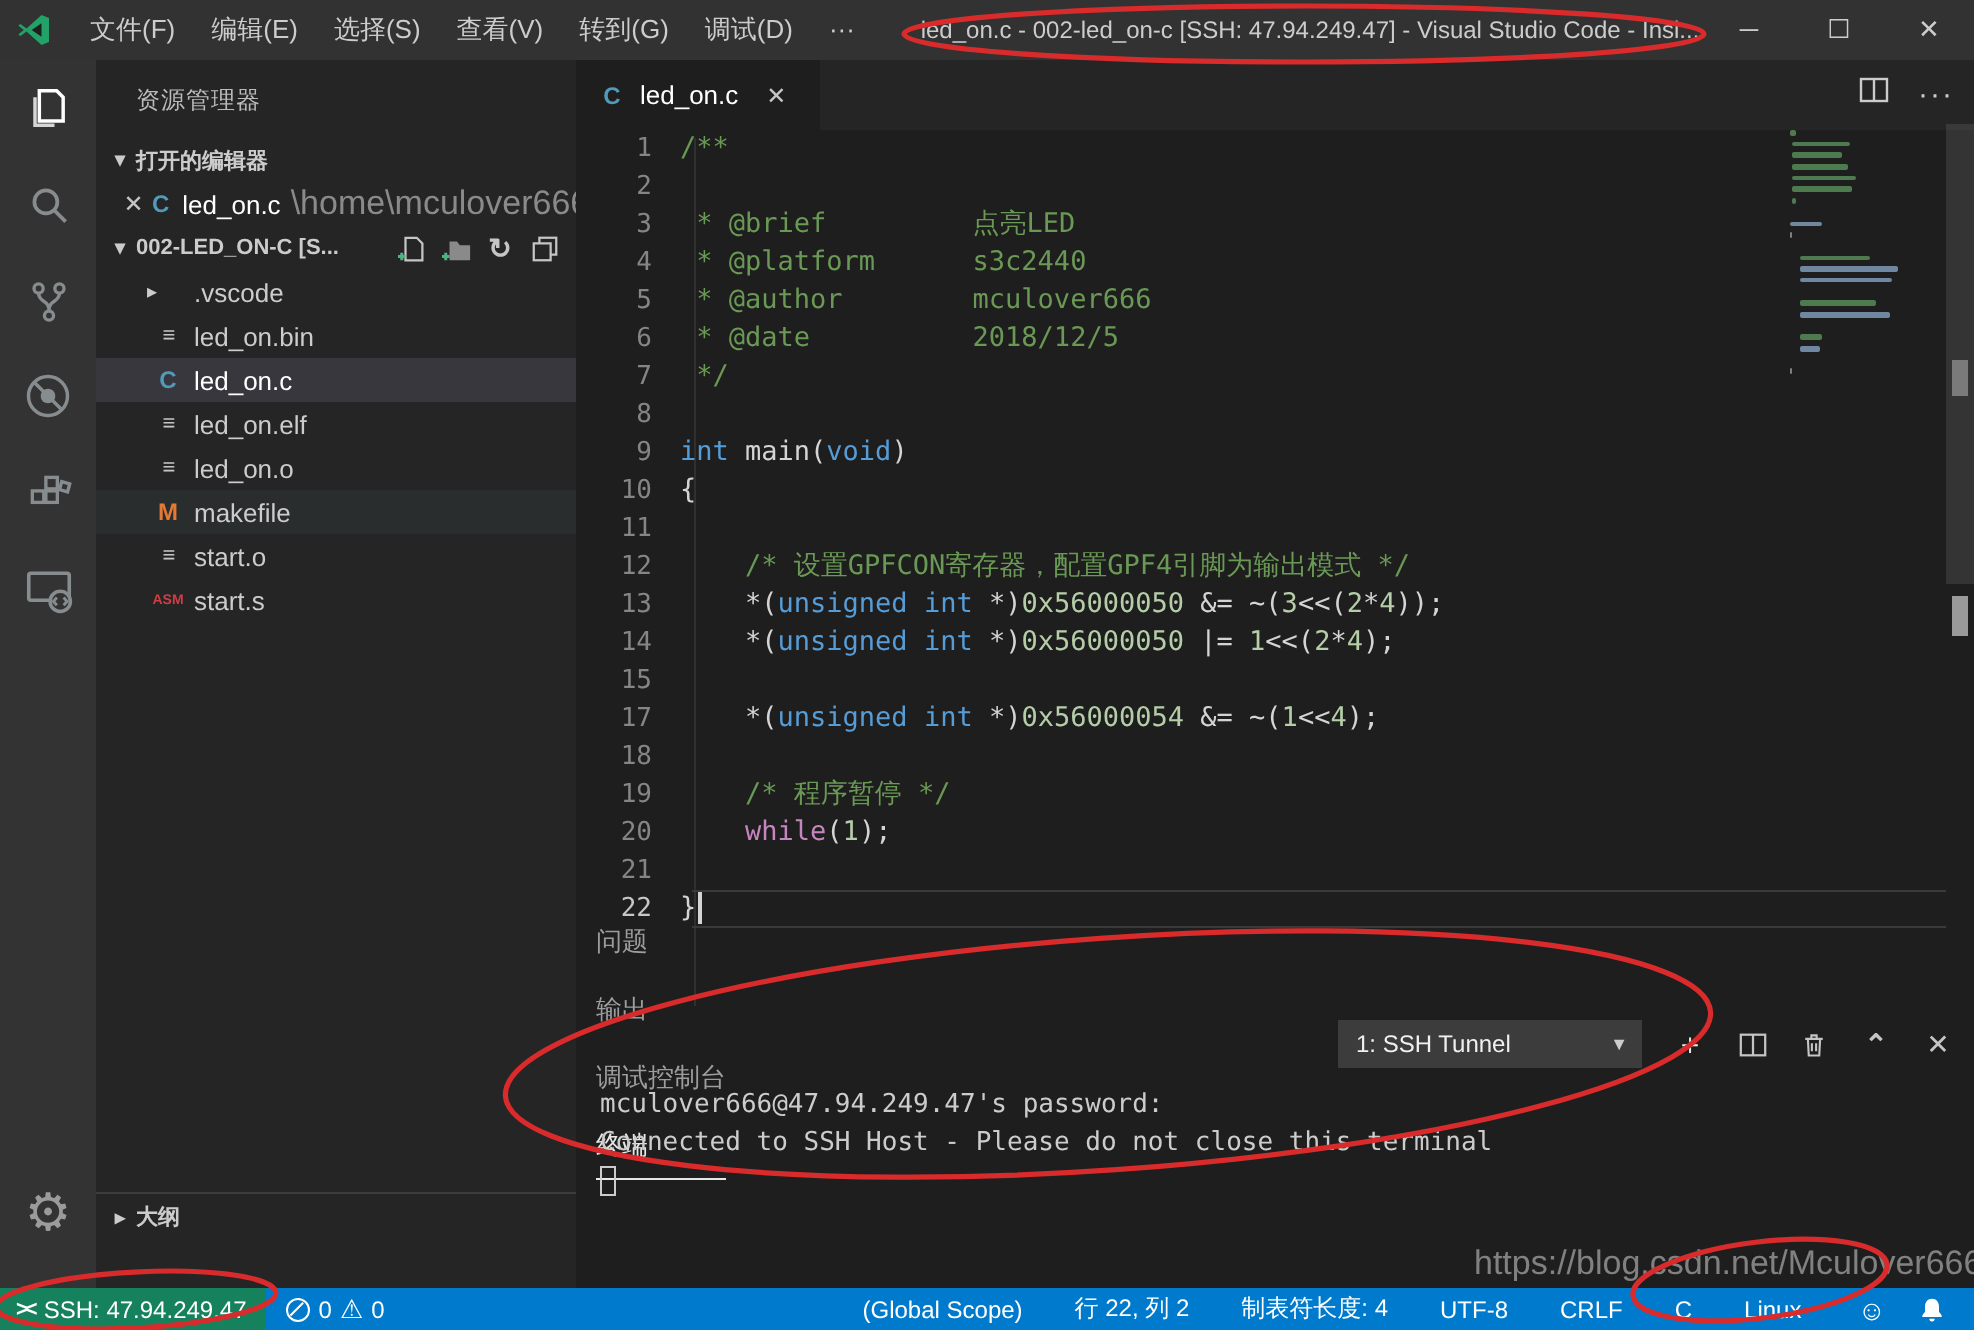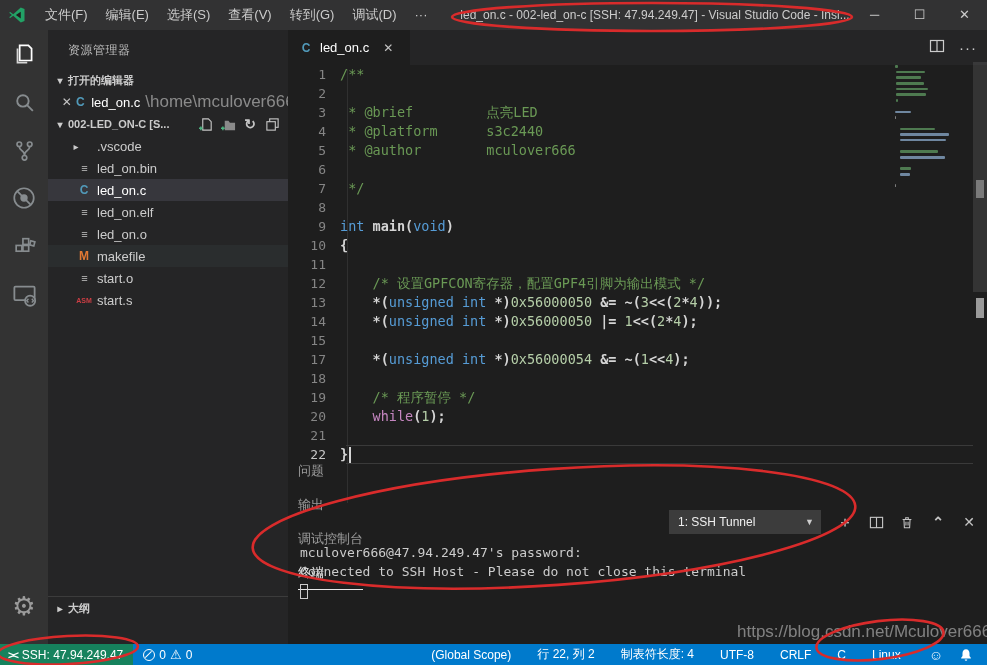--- a/index.html
+++ b/index.html
@@ -71,21 +71,21 @@
   .tab-close { margin-left:8px; color:#c5c5c5; font-size:12px; }
   .tab-actions { position:absolute; right:10px; top:0; height:35px; display:flex;
                  align-items:center; gap:14px; color:#cccccc; }
   .code { position:absolute; left:0; top:35px; width:699px; height:440px;
           font-family:"DejaVu Sans Mono", monospace; font-size:13.5px; }
   .code-line { position:relative; height:19px; line-height:19px; white-space:pre;
                display:flex; }
   .lineno { width:52px; text-align:right; color:#858585; padding-right:14px;
             flex-shrink:0; font-size:13px; }
   .ltext { color:#d4d4d4; }
-  .tok-p { color:#d4d4d4;font-weight:bold; } .tok-k { color:#569cd6; } .tok-com { color:#6a9955; }
+  .tok-p { color:#d4d4d4; } .tok-k { color:#569cd6; } .tok-com { color:#6a9955; }
   .tok-num { color:#b5cea8; } .tok-ctrl { color:#c586c0; }
   .code-line.current { }
   .code-line.current .curbox { position:absolute; left:58px; right:14px; top:0;
         height:19px; border-top:1px solid #3a3a3a; border-bottom:1px solid #3a3a3a; }
   .lineno.cur { color:#c6c6c6; }
   .indent-guide { position:absolute; left:59px; top:4px; bottom:2px; width:1px;
                   background:#303030; }
   .cursor-caret { display:inline-block; width:1.5px; height:16px; background:#d4d4d4;
                   vertical-align:middle; margin-left:1px; }
   
@@ -332,21 +332,21 @@
     </div>
 
     <div class="code">
       <div class="indent-guide"></div>
       <div id="code-lines">
           <div class="code-line"><span class="lineno">1</span><span class="ltext"><span class="tok-com">/**</span></span></div>
           <div class="code-line"><span class="lineno">2</span></div>
           <div class="code-line"><span class="lineno">3</span><span class="ltext"><span class="tok-com"> * @brief         点亮LED</span></span></div>
           <div class="code-line"><span class="lineno">4</span><span class="ltext"><span class="tok-com"> * @platform      s3c2440</span></span></div>
           <div class="code-line"><span class="lineno">5</span><span class="ltext"><span class="tok-com"> * @author        mculover666</span></span></div>
-          <div class="code-line"><span class="lineno">6</span></div>
+          <div class="code-line"><span class="lineno">6</span><span class="ltext"><span class="tok-com"> * @date          2018/12/5</span></span></div>
           <div class="code-line"><span class="lineno">7</span><span class="ltext"><span class="tok-com"> */</span></span></div>
           <div class="code-line"><span class="lineno">8</span><span class="ltext"></span></div>
           <div class="code-line"><span class="lineno">9</span><span class="ltext"><span class="tok-k">int</span><span class="tok-p"> main(</span><span class="tok-k">void</span><span class="tok-p">)</span></span></div>
           <div class="code-line"><span class="lineno">10</span><span class="ltext"><span class="tok-p">{</span></span></div>
           <div class="code-line"><span class="lineno">11</span><span class="ltext"></span></div>
           <div class="code-line"><span class="lineno">12</span><span class="ltext"><span class="tok-com">    /* 设置GPFCON寄存器，配置GPF4引脚为输出模式 */</span></span></div>
           <div class="code-line"><span class="lineno">13</span><span class="ltext"><span class="tok-p">    *(</span><span class="tok-k">unsigned</span><span class="tok-p"> </span><span class="tok-k">int</span><span class="tok-p"> *)</span><span class="tok-num">0x56000050</span><span class="tok-p"> &amp;= ~(</span><span class="tok-num">3</span><span class="tok-p">&lt;&lt;(</span><span class="tok-num">2</span><span class="tok-p">*</span><span class="tok-num">4</span><span class="tok-p">));</span></span></div>
           <div class="code-line"><span class="lineno">14</span><span class="ltext"><span class="tok-p">    *(</span><span class="tok-k">unsigned</span><span class="tok-p"> </span><span class="tok-k">int</span><span class="tok-p"> *)</span><span class="tok-num">0x56000050</span><span class="tok-p"> |= </span><span class="tok-num">1</span><span class="tok-p">&lt;&lt;(</span><span class="tok-num">2</span><span class="tok-p">*</span><span class="tok-num">4</span><span class="tok-p">);</span></span></div>
           <div class="code-line"><span class="lineno">15</span><span class="ltext"></span></div>
           <div class="code-line"><span class="lineno">17</span><span class="ltext"><span class="tok-p">    *(</span><span class="tok-k">unsigned</span><span class="tok-p"> </span><span class="tok-k">int</span><span class="tok-p"> *)</span><span class="tok-num">0x56000054</span><span class="tok-p"> &amp;= ~(</span><span class="tok-num">1</span><span class="tok-p">&lt;&lt;</span><span class="tok-num">4</span><span class="tok-p">);</span></span></div>

